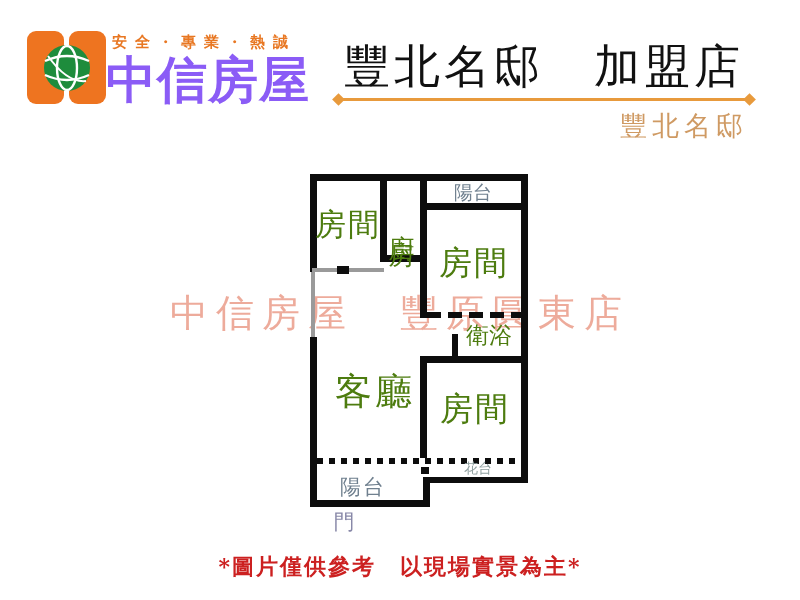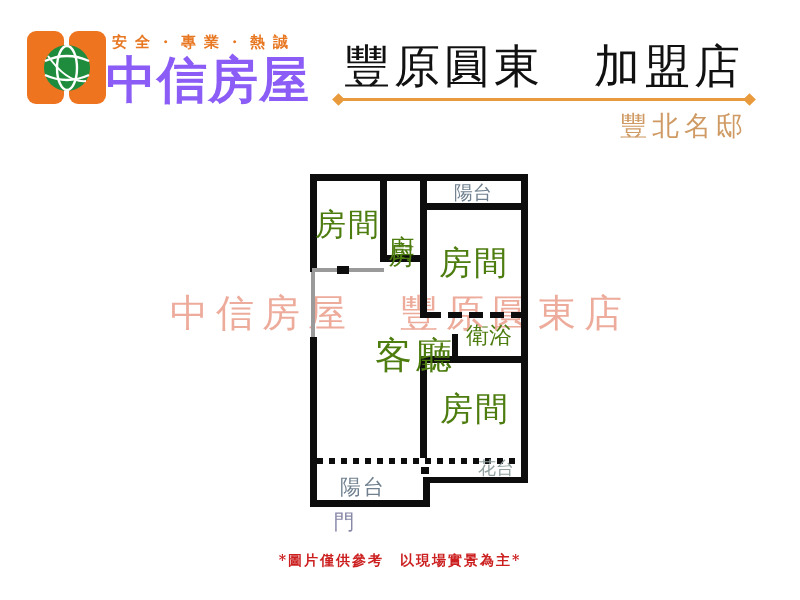--- a/index.html
+++ b/index.html
@@ -63,30 +63,30 @@
   .room-label{
     position:absolute;transform:translate(-50%,-50%);
     color:#4d7c0f;white-space:nowrap;line-height:1;
     font-family:"DejaVu Serif","Liberation Serif",serif;
   }
   #label-bedroom-1{left:348px;top:224px;font-size:31px;letter-spacing:2px;}
   #label-kitchen{left:402px;top:219px;font-size:26px;writing-mode:vertical-rl;letter-spacing:5px;}
   #label-balcony-top{left:473px;top:192px;font-size:19px;color:#70808f;}
   #label-bedroom-2{left:474px;top:262px;font-size:33px;letter-spacing:2px;}
   #label-bathroom{left:489px;top:337px;font-size:23px;font-family:Liberation Mono, monospace;}
-  #label-living-room{left:375px;top:355px;font-size:37px;letter-spacing:3px;margin-left:40px;}
+  #label-living-room{left:375px;top:391px;font-size:37px;letter-spacing:3px;}
   #label-bedroom-3{left:475px;top:408px;font-size:33px;letter-spacing:2px;}
-  #label-flower-bed{left:496px;top:468px;font-size:18px;color:#90a0a0;}
+  #label-flower-bed{left:478px;top:468px;font-size:14px;color:#90a0a0;}
   #label-balcony-bottom{left:363px;top:487px;font-size:21px;color:#70808f;letter-spacing:2px;}
   #label-door{left:344px;top:522px;font-size:21px;color:#8888a8;}
 
   
   #disclaimer{
     left:0;top:552px;width:800px;text-align:center;
-    color:#cc2020;font-weight:bold;font-size:14px;letter-spacing:2px;
+    color:#cc2020;font-weight:bold;font-size:22px;letter-spacing:2px;
     font-family:"DejaVu Serif","Liberation Serif",serif;
   }
 </style>
 </head>
 <body>
 
 <div class="abs" id="logo-mark">
   <div class="logo-block" id="logo-block-left"></div>
   <div class="logo-block" id="logo-block-right"></div>
   <div class="logo-notch" id="logo-notch-left"></div>
@@ -97,21 +97,21 @@
       <ellipse cx="25" cy="25" rx="10" ry="22"></ellipse>
       <path d="M3 18 Q25 8 47 18"></path>
       <path d="M3 32 Q25 42 47 32"></path>
       <path d="M6 13 Q25 40 44 38" stroke-width="2"></path>
     </g>
   </svg>
 </div>
 
 <div class="abs" id="slogan">安全・專業・熱誠</div>
 <div class="abs" id="brand">中信房屋</div>
-<div class="abs" id="store-title">豐原圓東　加盟店</div>
+<div class="abs" id="store-title">豐北名邸　加盟店</div>
 <div class="abs" id="title-divider">
   <div class="divider-diamond" id="divider-diamond-left"></div>
   <div class="divider-diamond" id="divider-diamond-right"></div>
 </div>
 <div class="abs" id="property-name">豐北名邸</div>
 
 <div class="abs" id="watermark">中信房屋　豐原圓東店</div>
 
 <div class="abs" id="floorplan">
 

